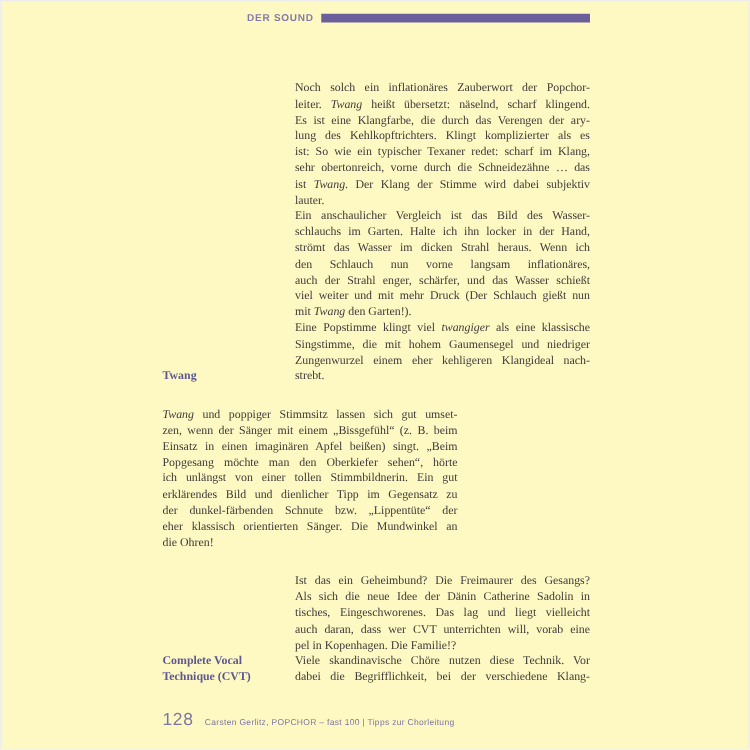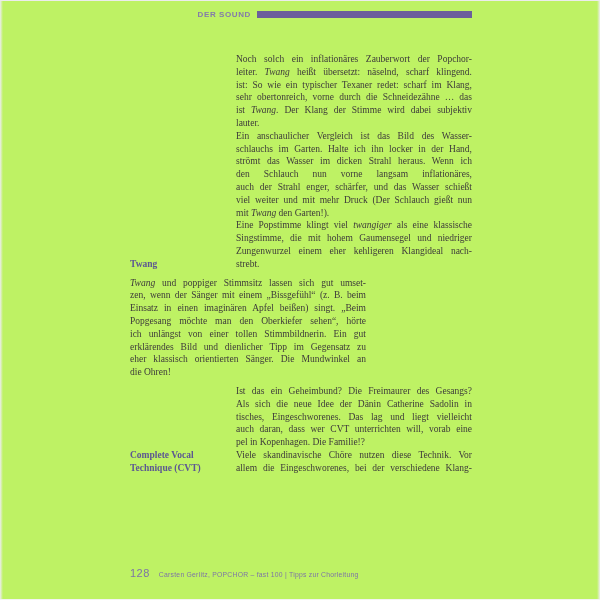--- a/index.html
+++ b/index.html
@@ -1,17 +1,17 @@
 <!DOCTYPE html>
 <html style="--accent: #5c5792; --header-bar: #6b5f9b; --header-text: #837aab; --footer: #7d74a6; --body-text: #3d3a3a;"><head>
 <meta charset="utf-8">
 <style>
   html,body{margin:0;padding:0;background:#ffffff;}
   .viewport{
-    position:relative;width:600px;height:600px;background:#bef264;overflow:hidden;
+    position:relative;width:600px;height:600px;background:#fef9c3;overflow:hidden;
     border-top:1px solid #ececec;border-bottom:1px solid #f3f3f3;
     box-sizing:border-box;
     font-family:"Liberation Serif", serif;
   }
   .edge{position:absolute;top:0;bottom:0;width:3px;pointer-events:none;}
   .edge.left{left:0;background:linear-gradient(to right,#ededed,rgba(255,255,255,0));}
   .edge.right{right:0;background:linear-gradient(to left,#ededed,rgba(255,255,255,0));}
 
   .page-header{
     position:absolute;top:6px;left:130px;width:342px;height:14px;
@@ -29,36 +29,36 @@
   }
 
   .page-main{position:absolute;top:52px;left:130px;width:342px;}
   .section{display:flex;align-items:flex-end;}
   .section + .section{margin-top:6px;}
   .heading-col{flex:0 0 106px;box-sizing:border-box;padding-right:12px;}
   .heading{
     margin:0;font-size:9.5px;font-weight:bold;line-height:12.8px;
     color:var(--accent,#5c5792);font-family:"Liberation Serif", serif;
   }
-  .body-col{flex:0 0 236px;width:236px;}
+  .body-col{flex:0 0 236px;width:236px;margin-top:12px;}
   .line{
     font-size:9.5px;line-height:12.8px;color:var(--body-text,#3d3a3a);
     text-align:justify;text-align-last:justify;
     -moz-text-align-last:justify;
   }
   .line.para-end{text-align-last:left;-moz-text-align-last:left;}
   .line em{font-style:italic;}
 
   .page-footer{
     position:absolute;top:566px;left:130px;width:342px;
     display:flex;align-items:baseline;
     font-family:"Liberation Sans", sans-serif;
     color:var(--footer,#7d74a6);
   }
-  .page-number{font-size:11px;letter-spacing:0.5px;}
+  .page-number{font-size:14px;letter-spacing:0.5px;}
   .book-title{font-size:6.8px;letter-spacing:0.25px;margin-left:9px;}
 </style>
 </head>
 <body>
 
 <div class="viewport">
   <div class="edge left"></div>
   <div class="edge right"></div>
 
   <header class="page-header">
@@ -68,20 +68,22 @@
 
   <main class="page-main" id="sections">
       <section class="section">
         <div class="heading-col">
           <h2 class="heading">Twang</h2>
         </div>
         <div class="body-col">
           <div class="para">
             <div class="line">Noch solch ein inflationäres Zauberwort der Popchor-</div>
             <div class="line">leiter. <em>Twang</em> heißt übersetzt: näselnd, scharf klingend.</div>
+            <div class="line">Es ist eine Klangfarbe, die durch das Verengen der ary-</div>
+            <div class="line">lung des Kehlkopftrichters. Klingt komplizierter als es</div>
             <div class="line">ist: So wie ein typischer Texaner redet: scharf im Klang,</div>
             <div class="line">sehr obertonreich, vorne durch die Schneidezähne … das</div>
             <div class="line">ist <em>Twang</em>. Der Klang der Stimme wird dabei subjektiv</div>
             <div class="line para-end">lauter.</div>
           </div>
           <div class="para">
             <div class="line">Ein anschaulicher Vergleich ist das Bild des Wasser-</div>
             <div class="line">schlauchs im Garten. Halte ich ihn locker in der Hand,</div>
             <div class="line">strömt das Wasser im dicken Strahl heraus. Wenn ich</div>
             <div class="line">den Schlauch nun vorne langsam inflationäres,</div>
@@ -99,40 +101,41 @@
       </section>
       <section class="section">
         <div class="body-col">
           <div class="para">
             <div class="line"><em>Twang</em> und poppiger Stimmsitz lassen sich gut umset-</div>
             <div class="line">zen, wenn der Sänger mit einem „Bissgefühl“ (z. B. beim</div>
             <div class="line">Einsatz in einen imaginären Apfel beißen) singt. „Beim</div>
             <div class="line">Popgesang möchte man den Oberkiefer sehen“, hörte</div>
             <div class="line">ich unlängst von einer tollen Stimmbildnerin. Ein gut</div>
             <div class="line">erklärendes Bild und dienlicher Tipp im Gegensatz zu</div>
+            <div class="line">der dunkel-färbenden Schnute bzw. „Lippentüte“ der</div>
             <div class="line">eher klassisch orientierten Sänger. Die Mundwinkel an</div>
             <div class="line para-end">die Ohren!</div>
           </div>
         </div>
       </section>
       <section class="section">
         <div class="heading-col">
           <h2 class="heading">Complete Vocal Technique (CVT)</h2>
         </div>
         <div class="body-col">
           <div class="para">
             <div class="line">Ist das ein Geheimbund? Die Freimaurer des Gesangs?</div>
             <div class="line">Als sich die neue Idee der Dänin Catherine Sadolin in</div>
             <div class="line">tisches, Eingeschworenes. Das lag und liegt vielleicht</div>
             <div class="line">auch daran, dass wer CVT unterrichten will, vorab eine</div>
             <div class="line para-end">pel in Kopenhagen. Die Familie!?</div>
           </div>
           <div class="para">
             <div class="line">Viele skandinavische Chöre nutzen diese Technik. Vor</div>
-            <div class="line">allem die Eingeschworenes, bei der verschiedene Klang-</div>
+            <div class="line">dabei die Begrifflichkeit, bei der verschiedene Klang-</div>
           </div>
         </div>
       </section>
     </main>
 
   <footer class="page-footer">
     <span class="page-number">128</span>
     <span class="book-title">Carsten Gerlitz, POPCHOR – fast 100 | Tipps zur Chorleitung</span>
   </footer>
 </div>

